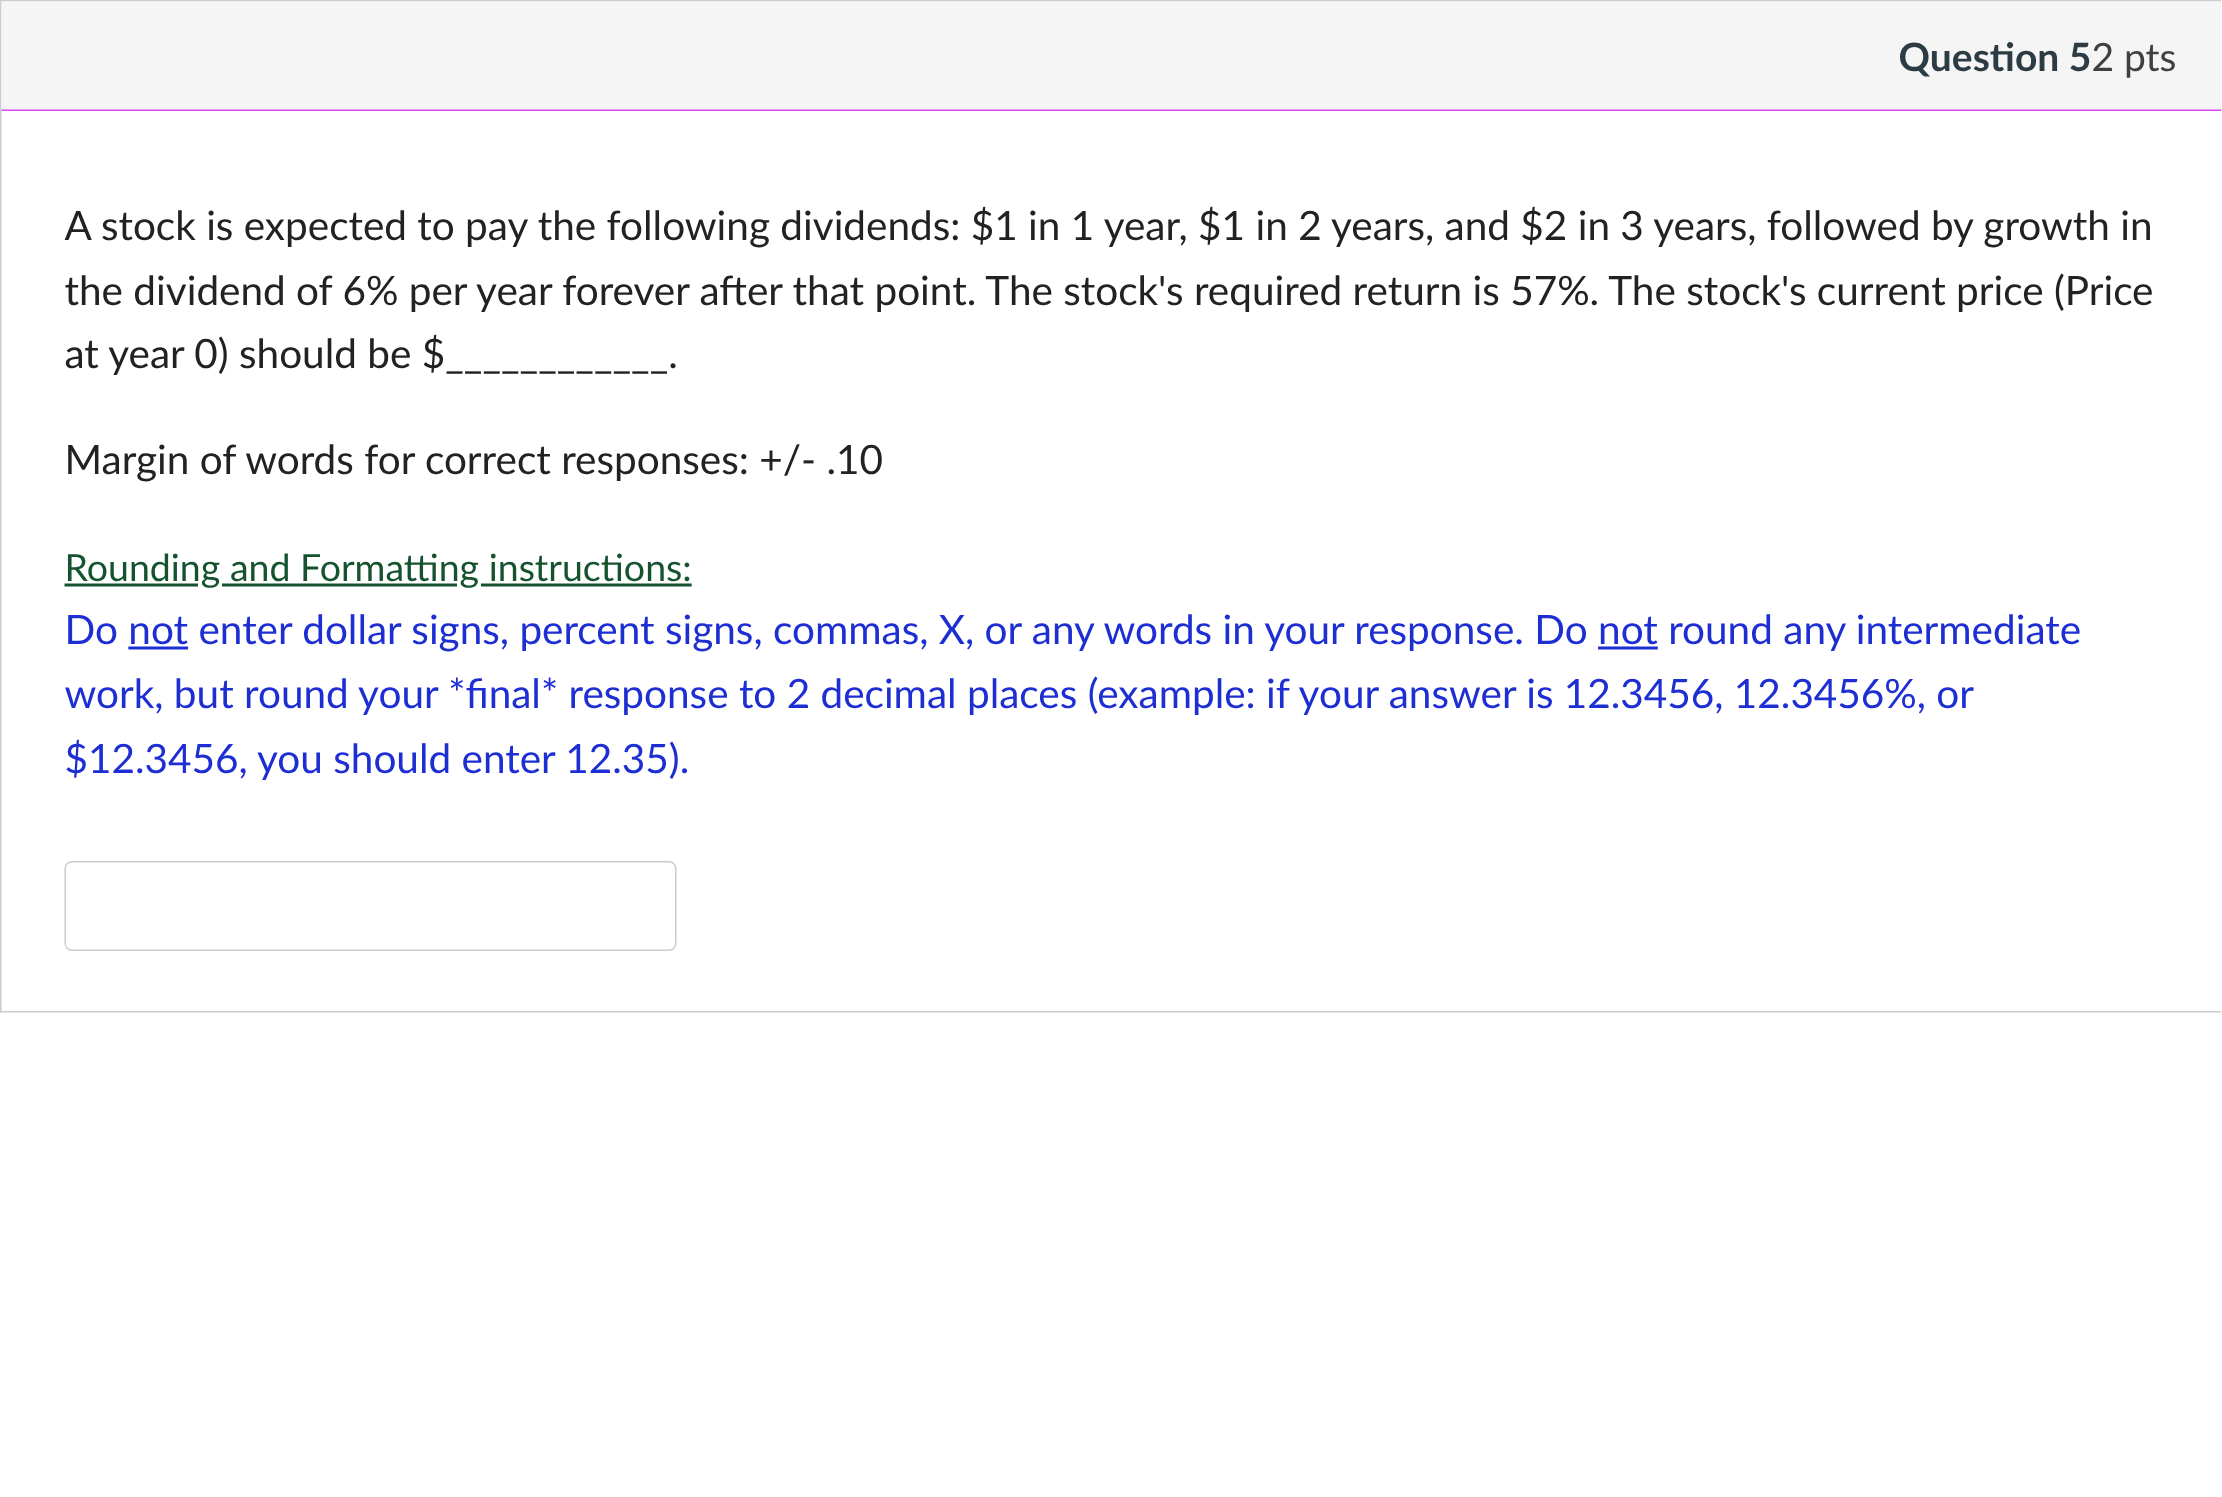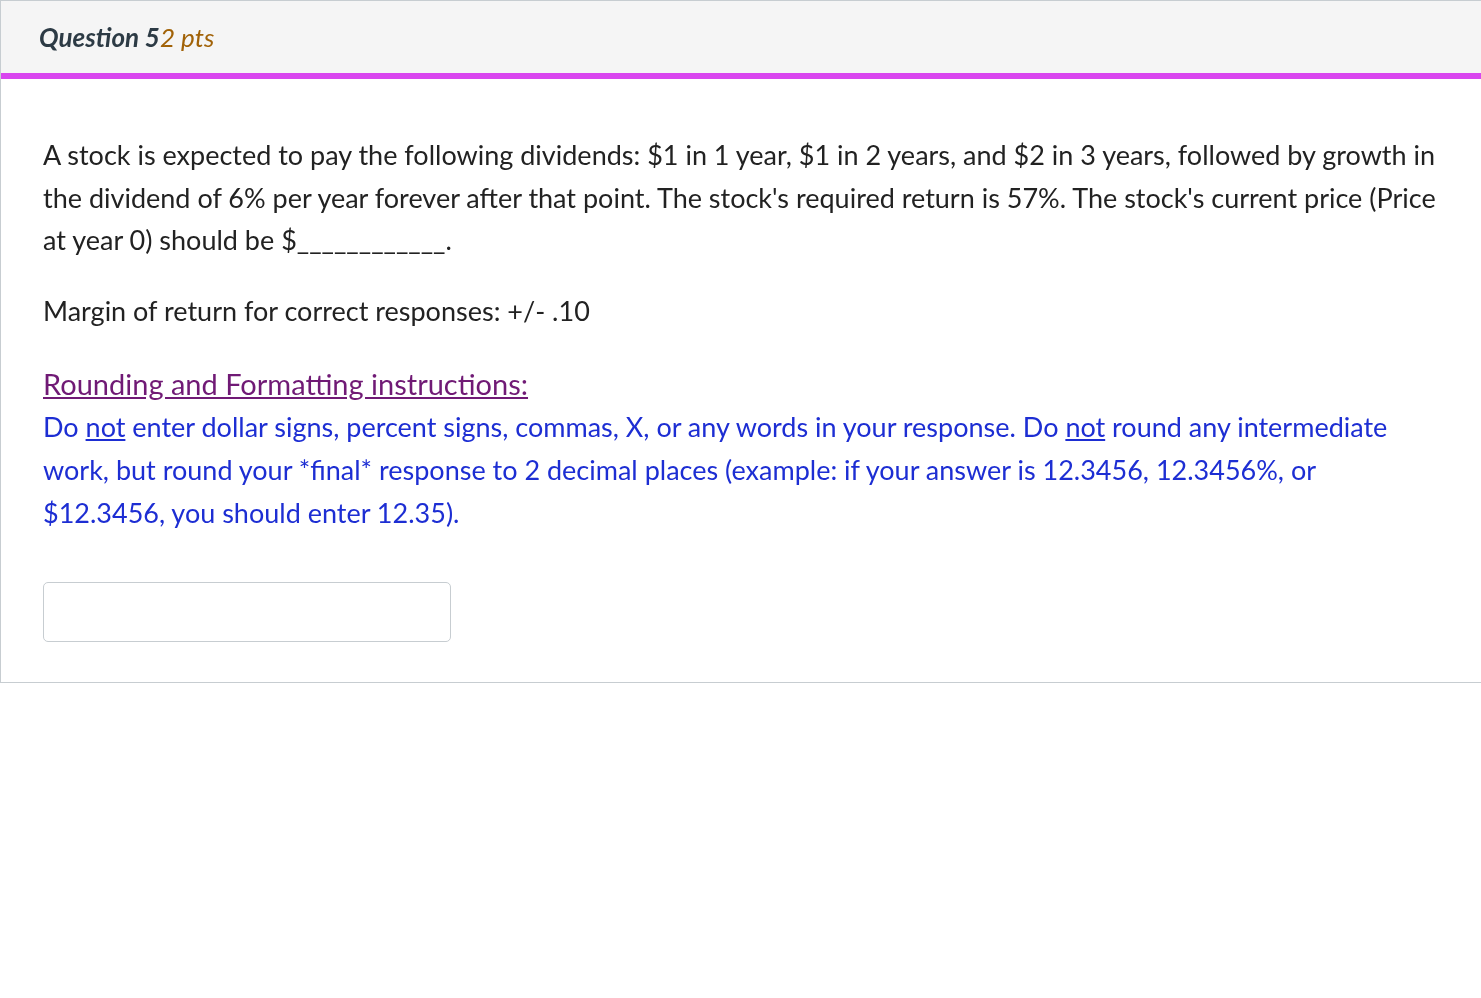--- a/index.html
+++ b/index.html
@@ -15,51 +15,50 @@
     height: 998px;
   }
   .question-card {
     border: 1px solid #c7cdd1;
     border-right: none;
     margin: 0;
     width: 1481px;
   }
   .question-header {
     display: flex;
-    justify-content: flex-start;
+    justify-content: flex-end;
     align-items: center;
     background: #f5f5f5;
-    border-bottom: 6px solid #d946ef;
+    border-bottom: 1px solid #d946ef;
     padding: 20px 30px 20px 38px;
-    font-style: italic;
   }
   .question-title {
     font-size: 26px;
     font-weight: 700;
     color: #2d3b45;
   }
   .question-points {
     font-size: 26px;
     font-weight: 400;
-    color: #a16207;
+    color: #404040;
   }
   .question-body {
     padding: 55px 42px 40px 42px;
   }
   .body-para {
     font-size: 27px;
     line-height: 1.58;
     margin: 0 0 28px 0;
     color: #222;
     font-weight: 400;
   }
   .instructions-heading {
-    color: #701a75;
+    color: #14532d;
     text-decoration: underline;
-    font-size: 29px;
+    font-size: 25px;
     line-height: 1.58;
   }
   .instructions-body {
     color: #1d2ed3;
     font-size: 27px;
     line-height: 1.58;
   }
   .u {
     text-decoration: underline;
   }
@@ -84,20 +83,20 @@
 </head>
 <body>
 
 <div class="question-card">
   <div class="question-header">
     <span class="question-title">Question 5</span>
     <span class="question-points">2 pts</span>
   </div>
   <div class="question-body">
     <p class="body-para">A stock is expected to pay the following dividends: $1 in 1 year, $1 in 2 years, and $2 in 3 years, followed by growth in the dividend of 6% per year forever after that point. The stock's required return is 57%. The stock's current price (Price at year 0) should be $____________.</p>
-    <p class="body-para">Margin of return for correct responses: +/- .10</p>
+    <p class="body-para">Margin of words for correct responses: +/- .10</p>
     <p class="body-para third-para">
       <span class="instructions-heading">Rounding and Formatting instructions:</span><br>
       <span class="instructions-body"><span>Do </span><span class="u">not</span><span> enter dollar signs, percent signs, commas, X, or any words in your response. Do </span><span class="u">not</span><span> round any intermediate work, but </span><span class="b">round your *final* response to 2 decimal places</span><span> (example: if your answer is 12.3456, 12.3456%, or $12.3456, you should enter 12.35).</span></span>
     </p>
     <input type="text" class="answer-input" value="" style="">
   </div>
 </div>
 
 </body></html>

